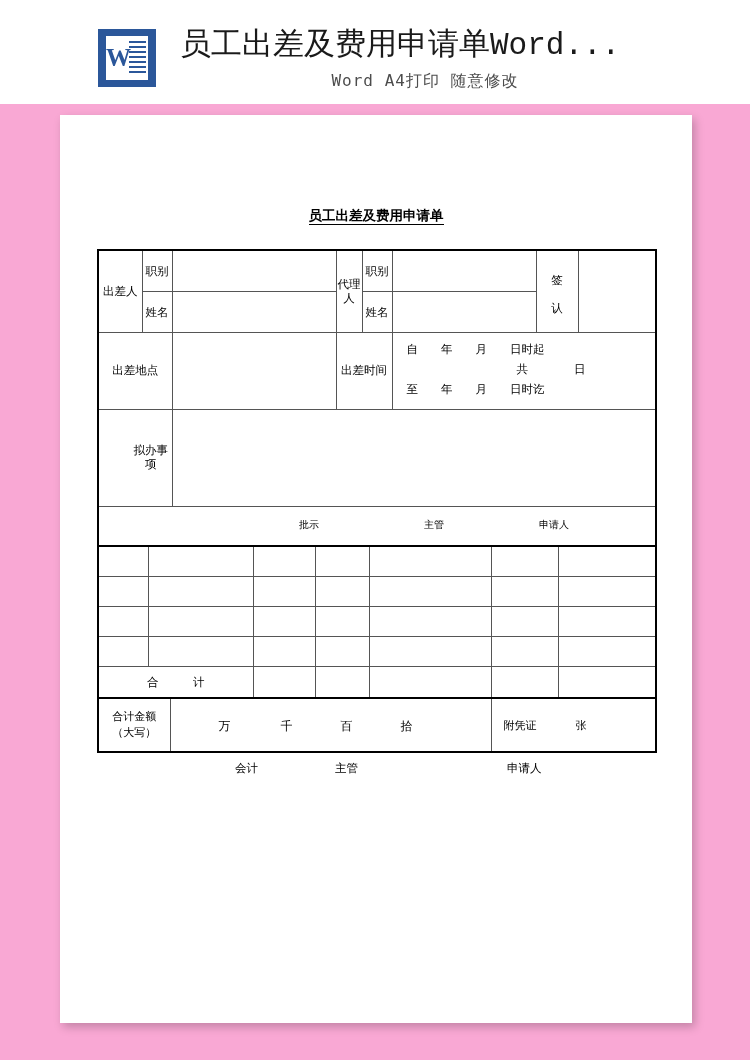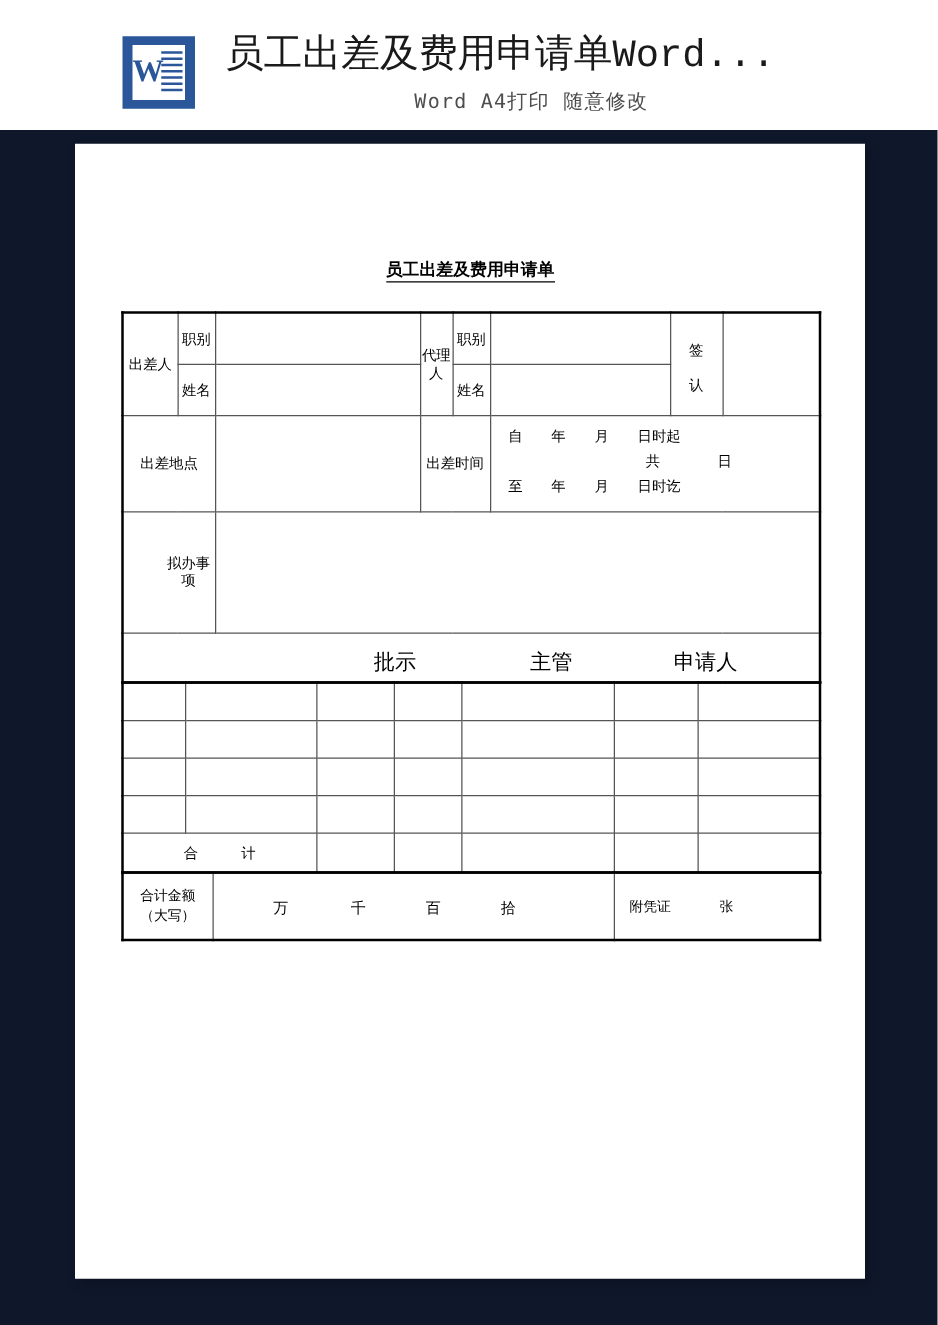--- a/index.html
+++ b/index.html
@@ -92,21 +92,21 @@
     font-family: "DejaVu Sans Mono", "Liberation Mono", monospace;
     letter-spacing: 1px;
   }
 
   
   .canvas {
     position: absolute;
     left: 0; top: 104px;
     width: 750px;
     height: 956px;
-    background: #0f172a;
+    background: #f9a8d4;
   }
   .page-sheet {
     position: absolute;
     left: 60px;
     top: 11px;
     width: 632px;
     height: 908px;
     background: #ffffff;
     box-shadow: 3px 4px 9px rgba(0,0,0,0.22);
   }
@@ -180,21 +180,21 @@
   .tl-2 { left: 124px; top: 29px; }
   .tl-3 { left: 14px; top: 49px; }
 
   .approval-row {
     height: 38px;
     position: relative;
   }
   .approval-row .ap {
     position: absolute;
     top: 11px;
-    font-size: 17px;
+    font-size: 10px;
     white-space: nowrap;
   }
   .ap-1 { left: 200px; }
   .ap-2 { left: 325px; }
   .ap-3 { left: 440px; }
 
   .amount-row-label {
     font-size: 11px;
     line-height: 1.45;
     padding: 5px 2px;
@@ -419,16 +419,21 @@
             <span class="unit u4">拾</span>
           </td>
           <td class="voucher">
             <span class="v v1">附凭证</span>
             <span class="v v2">张</span>
           </td>
         </tr>
       </tbody>
         </table>
 
+      <div class="sign-footer">
+        <span class="sg sg-1">会计</span>
+        <span class="sg sg-2">主管</span>
+        <span class="sg sg-3">申请人</span>
+      </div>
 
     </div>
   </div>
 </div>
 
 </body></html>

